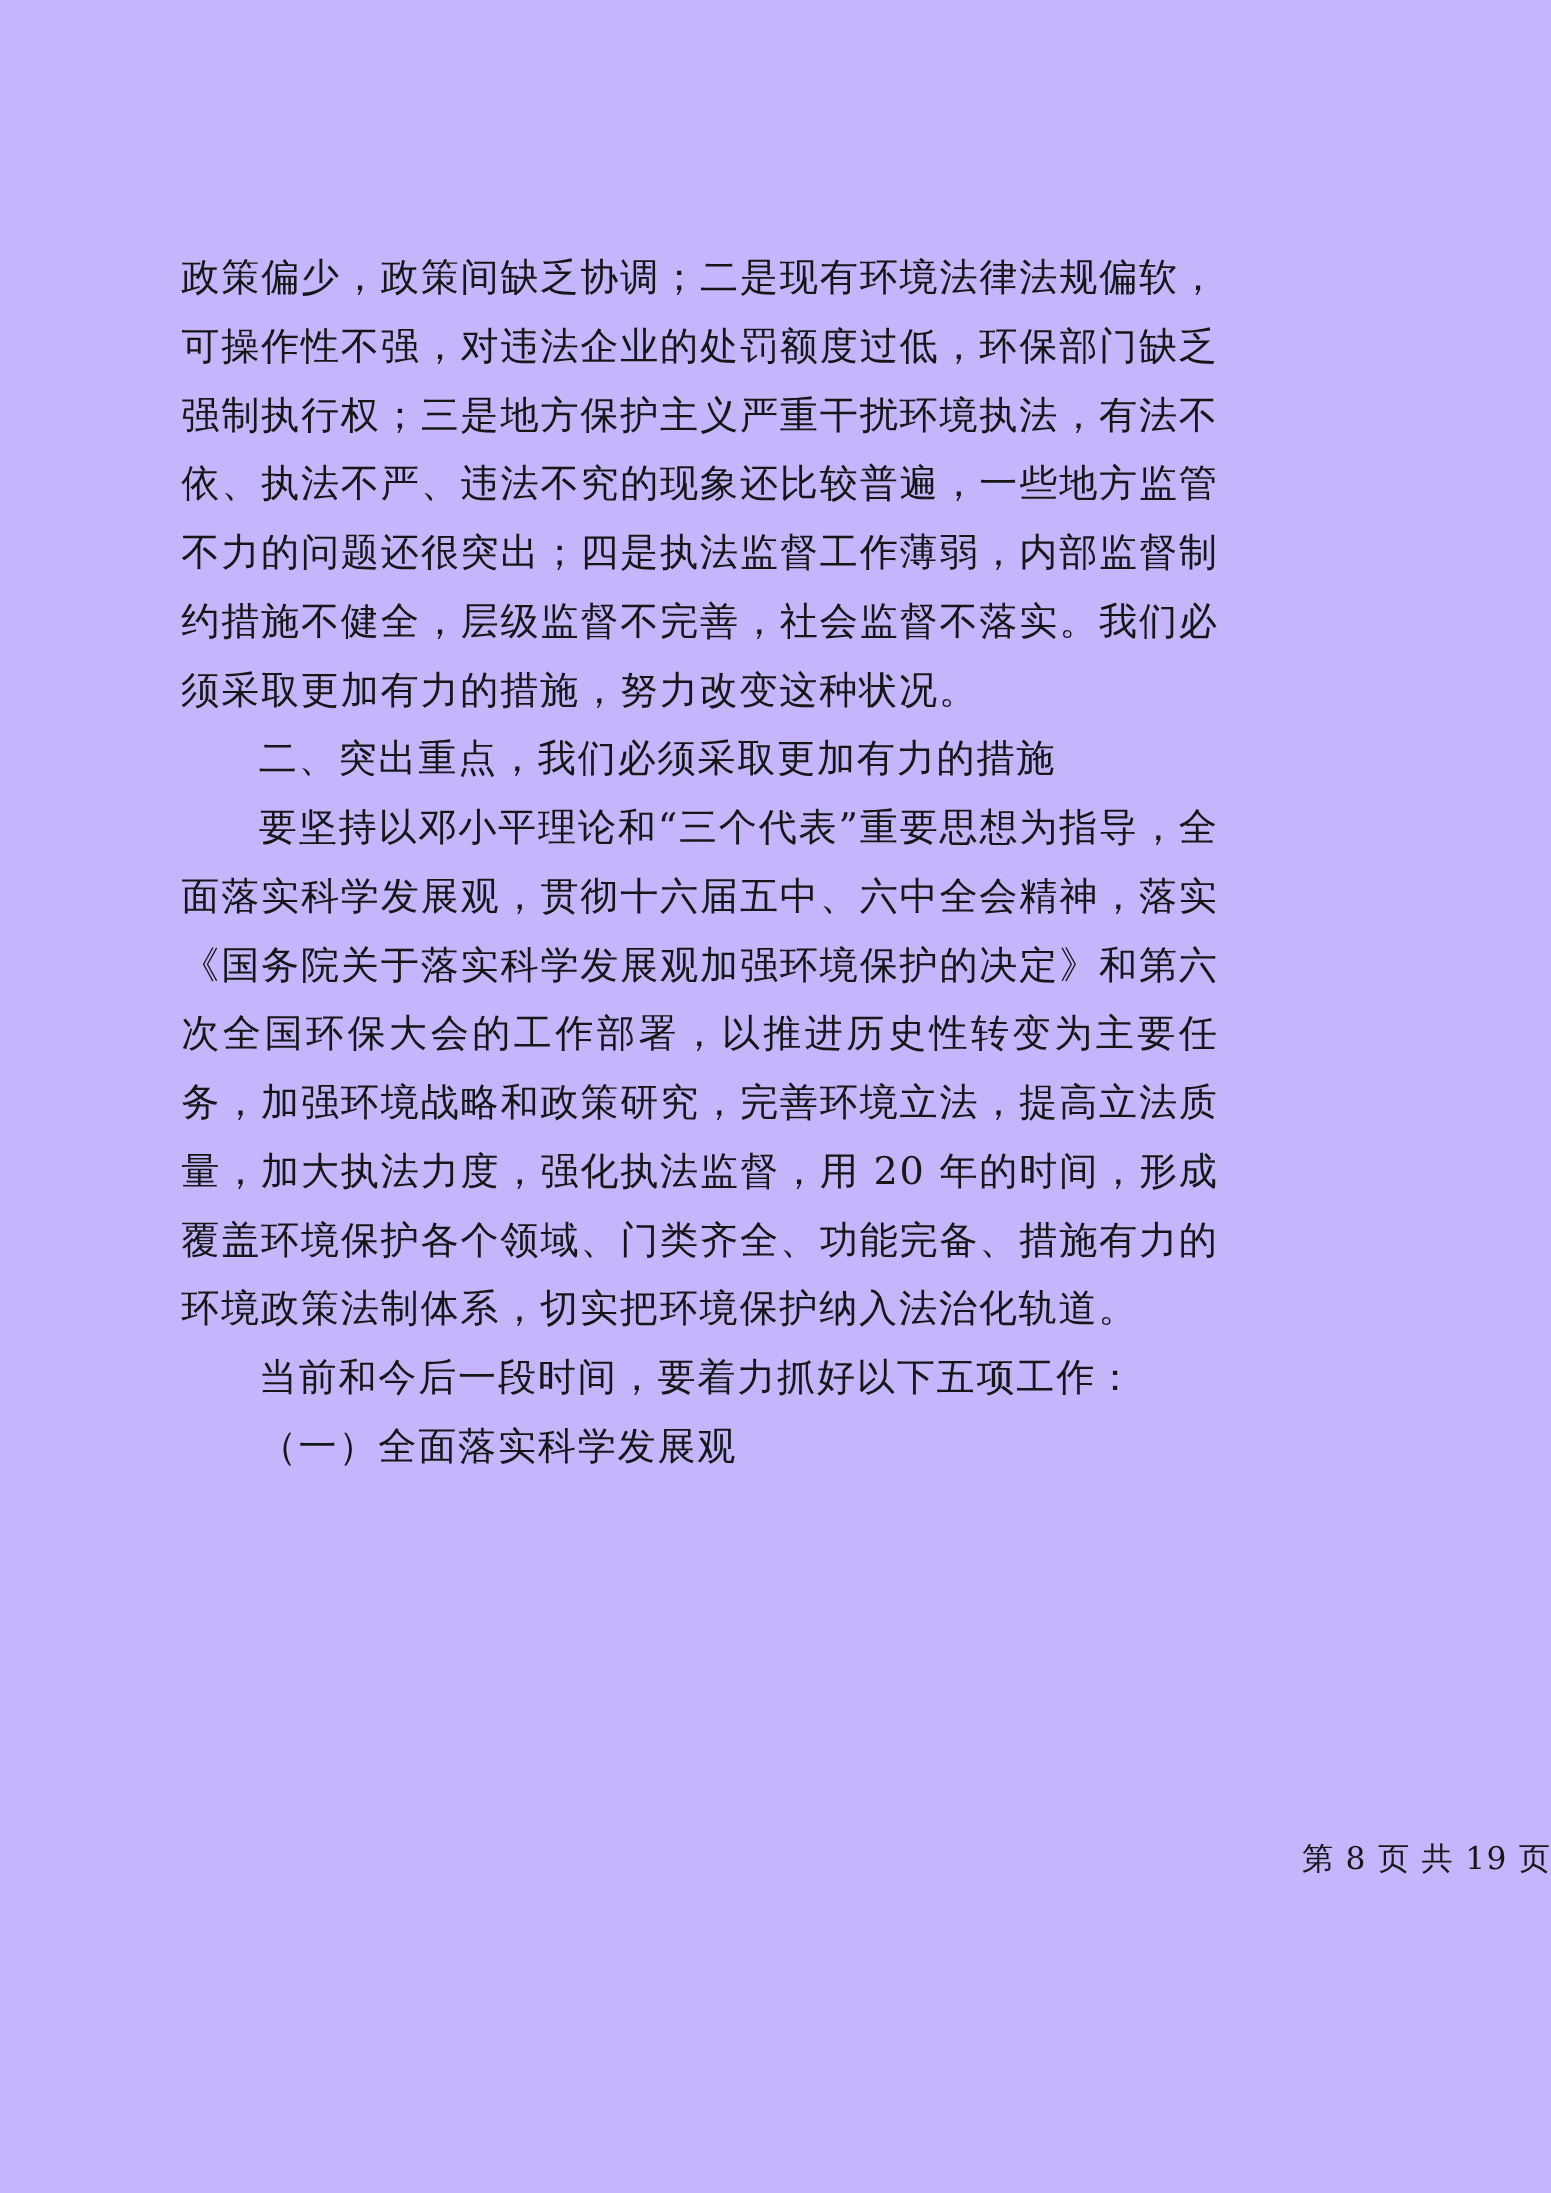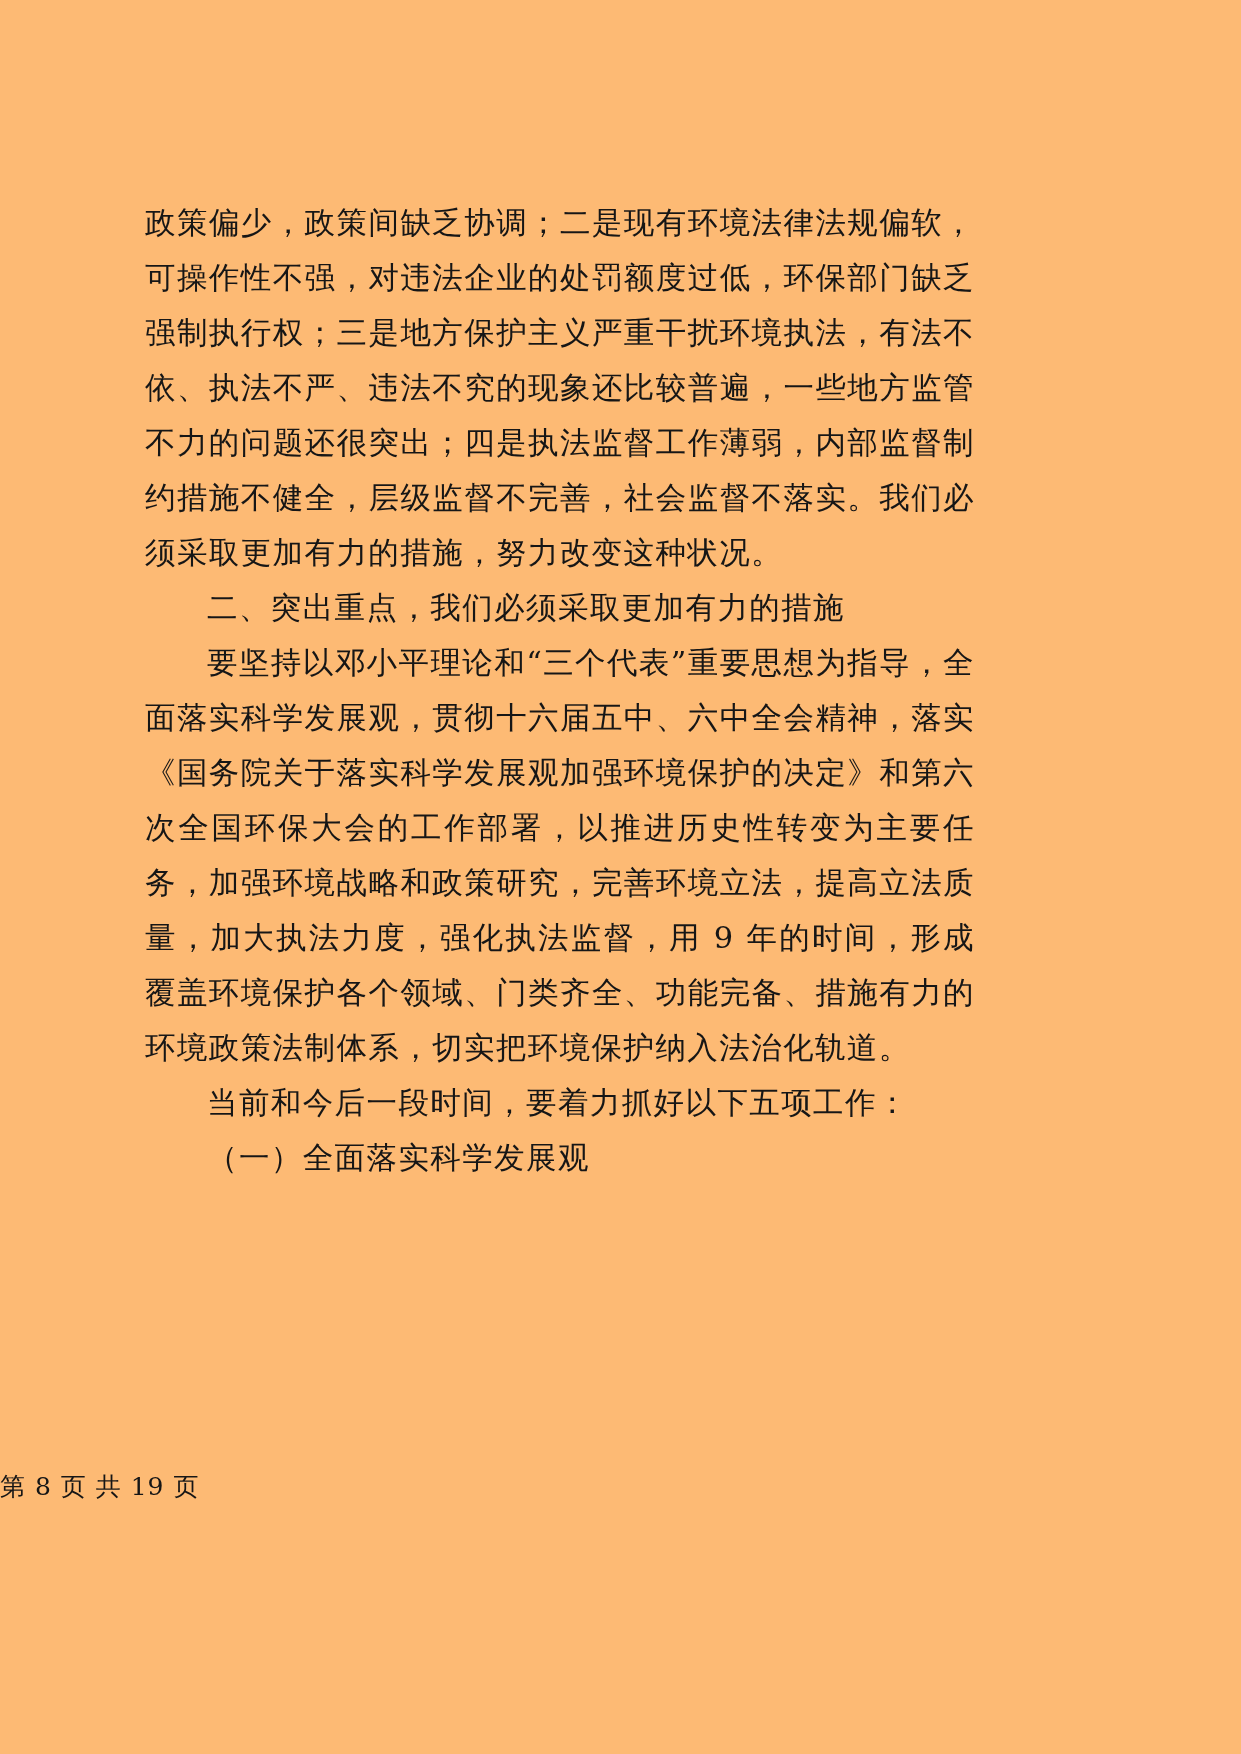--- a/index.html
+++ b/index.html
@@ -12,21 +12,21 @@
     height: 1754px;
     position: relative;
     font-family: "Liberation Serif", serif;
     color: #1b1b1b;
   }
   .page {
     position: absolute;
     left: 0; top: 0;
     width: 1241px;
     height: 1754px;
-    background: #fdba74;
+    background: #c4b5fd;
     overflow: hidden;
   }
   .content {
     position: absolute;
     left: 145px;
     top: 195px;
     width: 830px;
   }
   .para {
     font-size: 30.5px;
@@ -40,32 +40,32 @@
     white-space: pre-wrap;
   }
   .indent {
     text-indent: 62px;
   }
   .footer {
     position: absolute;
     left: 0;
     top: 1470px;
     width: 1241px;
-    text-align: left;
+    text-align: right;
     font-size: 25px;
     letter-spacing: 1px;
     color: #161616;
     font-family: "DejaVu Serif", "Liberation Serif", serif;
   }
 </style>
 </head>
 <body>
 
 <div class="page">
   <div class="content">
     <p class="para">政策偏少，政策间缺乏协调；二是现有环境法律法规偏软，可操作性不强，对违法企业的处罚额度过低，环保部门缺乏强制执行权；三是地方保护主义严重干扰环境执法，有法不依、执法不严、违法不究的现象还比较普遍，一些地方监管不力的问题还很突出；四是执法监督工作薄弱，内部监督制约措施不健全，层级监督不完善，社会监督不落实。我们必须采取更加有力的措施，努力改变这种状况。</p>
     <p class="para indent">二、突出重点，我们必须采取更加有力的措施</p>
-    <p class="para indent">要坚持以邓小平理论和“三个代表”重要思想为指导，全面落实科学发展观，贯彻十六届五中、六中全会精神，落实《国务院关于落实科学发展观加强环境保护的决定》和第六次全国环保大会的工作部署，以推进历史性转变为主要任务，加强环境战略和政策研究，完善环境立法，提高立法质量，加大执法力度，强化执法监督，用 9 年的时间，形成覆盖环境保护各个领域、门类齐全、功能完备、措施有力的环境政策法制体系，切实把环境保护纳入法治化轨道。</p>
+    <p class="para indent">要坚持以邓小平理论和“三个代表”重要思想为指导，全面落实科学发展观，贯彻十六届五中、六中全会精神，落实《国务院关于落实科学发展观加强环境保护的决定》和第六次全国环保大会的工作部署，以推进历史性转变为主要任务，加强环境战略和政策研究，完善环境立法，提高立法质量，加大执法力度，强化执法监督，用 20 年的时间，形成覆盖环境保护各个领域、门类齐全、功能完备、措施有力的环境政策法制体系，切实把环境保护纳入法治化轨道。</p>
     <p class="para indent">当前和今后一段时间，要着力抓好以下五项工作：</p>
     <p class="para indent">（一）全面落实科学发展观</p>
   </div>
   <div class="footer">第 8 页  共 19 页</div>
 </div>
 
 </body></html>

